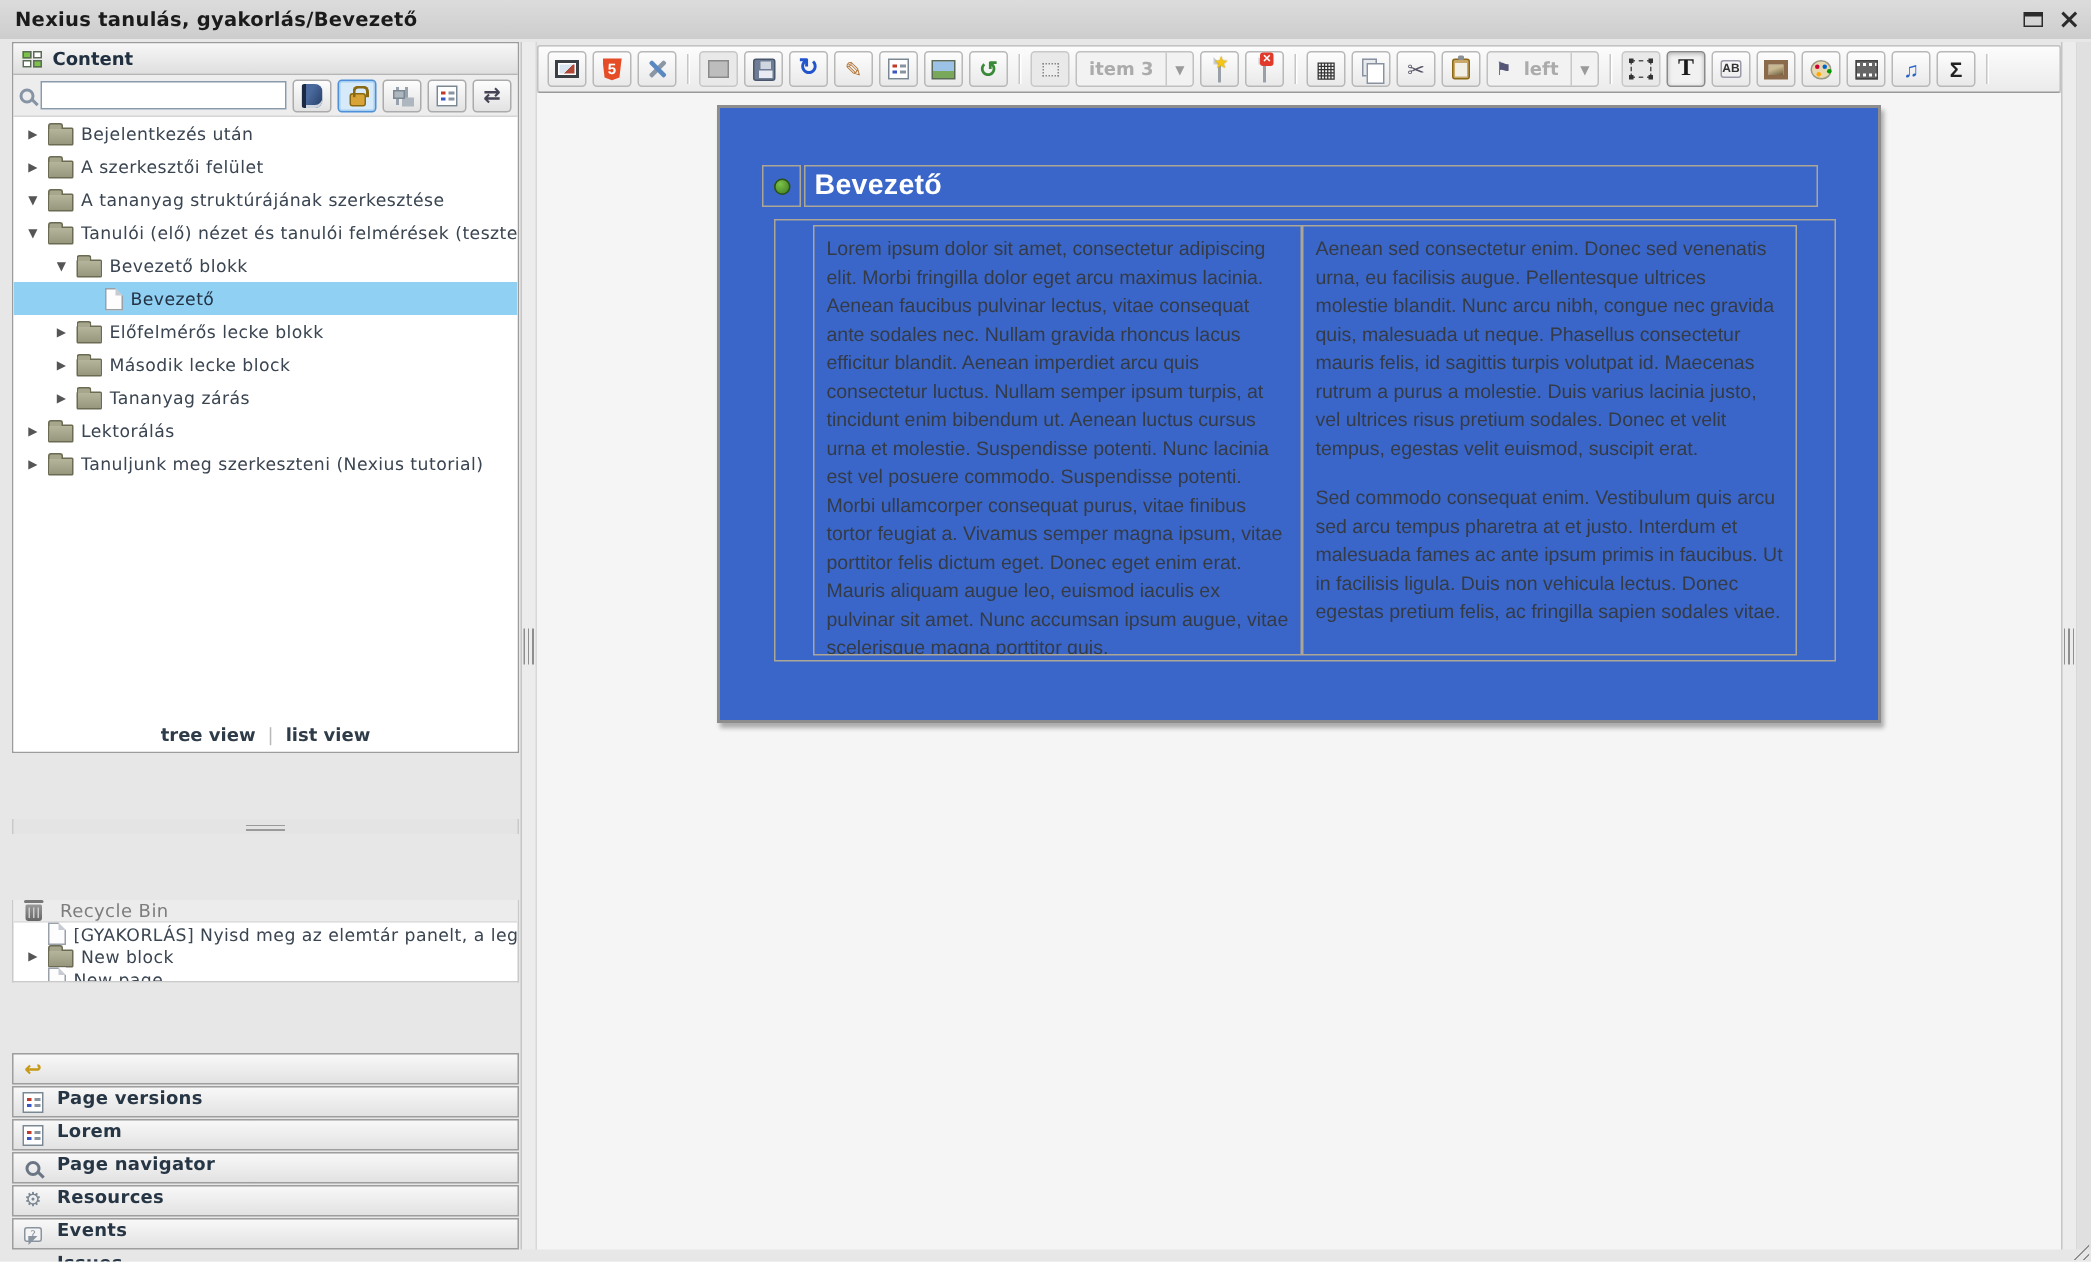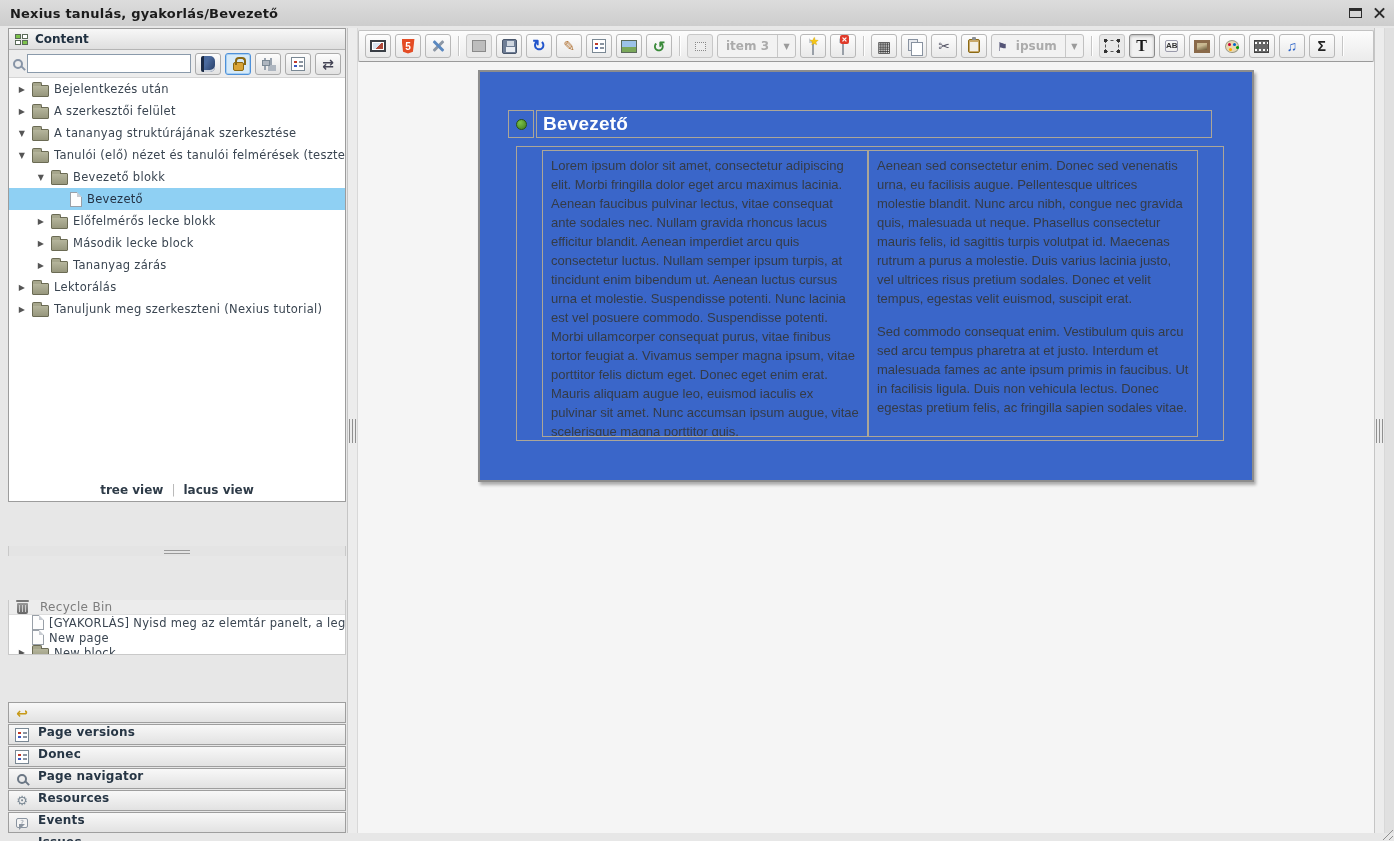--- a/index.html
+++ b/index.html
@@ -262,57 +262,57 @@
       </div>
       <div class="trow" style="--lv:0">
         <span class="exp c"></span>
           <span class="ico-folder"></span>
           <span class="tlabel">Tanuljunk meg szerkeszteni (Nexius tutorial)</span>
       </div>
     </div>
     <div class="treefoot">
       <span>tree view</span>
       <span class="sep">|</span>
-      <span>lacus view</span>
+      <span>list view</span>
     </div>
   </div>
   <div class="grip-band">
       <span class="hgrip"></span>
     </div>
   <div class="recycle">
     <div class="rb-head">
       <span class="ico-trash"></span>
       <span class="plabel">Recycle Bin</span>
     </div>
     <div class="trow" style="--lv:0">
       <span class="exp n"></span>
         <span class="ico-page"></span>
         <span class="tlabel">[GYAKORLÁS] Nyisd meg az elemtár panelt, a legördü</span>
     </div>
     <div class="trow" style="--lv:0">
+      <span class="exp c"></span>
+        <span class="ico-folder"></span>
+        <span class="tlabel">New block</span>
+    </div>
+    <div class="trow" style="--lv:0">
       <span class="exp n"></span>
         <span class="ico-page"></span>
         <span class="tlabel">New page</span>
     </div>
-    <div class="trow" style="--lv:0">
-      <span class="exp c"></span>
-        <span class="ico-folder"></span>
-        <span class="tlabel">New block</span>
-    </div>
   </div>
   <div class="accordion">
     <div class="acc-head">
       <span class="acc-ico ic g-undo"></span>
       <span class="alabel">Page versions</span>
     </div>
     <div class="acc-head">
       <span class="acc-ico">
           <span class="ico-list"></span>
         </span>
-      <span class="alabel">Donec</span>
+      <span class="alabel">Lorem</span>
     </div>
     <div class="acc-head">
       <span class="acc-ico">
           <span class="ico-list"></span>
         </span>
       <span class="alabel">Page navigator</span>
     </div>
     <div class="acc-head">
       <span class="acc-ico">
           <span class="ico-mag dark"></span>
@@ -396,21 +396,21 @@
         <span class="ico-copy"></span>
       </button>
     <button class="tb">
         <span class="ic g-cut"></span>
       </button>
     <button class="tb">
         <span class="ico-clip"></span>
       </button>
     <div class="tdrop">
       <span class="ic g-flag" style="padding-left:5px"></span>
-      <span class="dlabel">ipsum</span>
+      <span class="dlabel">left</span>
       <span class="darrow"></span>
     </div>
     <span class="tsep"></span>
     <button class="tb flat">
         <span class="ico-marquee"></span>
       </button>
     <button class="tb pressed">
         <span class="ic t-serif">T</span>
       </button>
     <button class="tb">

